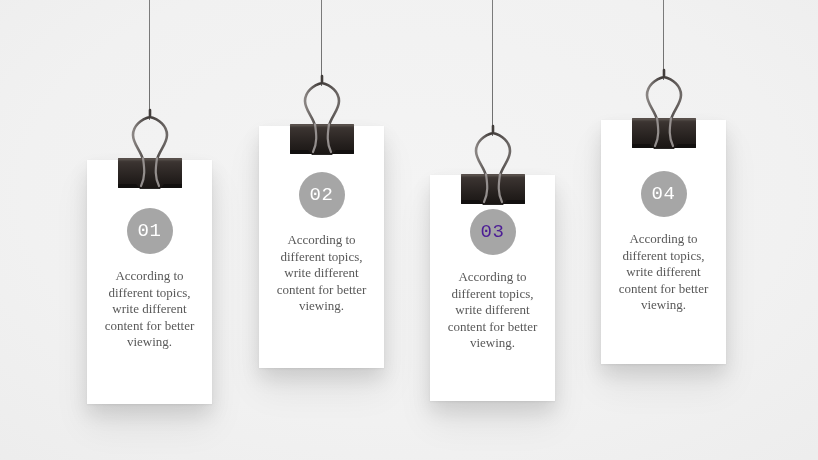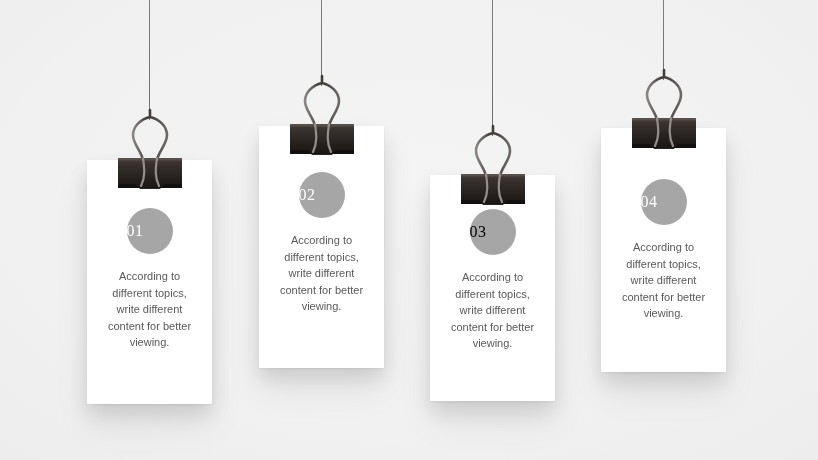--- a/index.html
+++ b/index.html
@@ -55,35 +55,35 @@
   }
 
   .badge {
     width: 46px;
     height: 46px;
     border-radius: 50%;
     background: #a6a6a6;
     margin: 0 auto;
     display: flex;
     align-items: center;
-    justify-content: flex-start;
+    justify-content: center;
     color: #ffffff;
-    font-size: 16px;
+    font-size: 19px;
     letter-spacing: 0.5px;
-    font-family: Liberation Serif, serif;
+    font-family: Liberation Mono, monospace;
   }
 
   .desc {
     margin: 14px auto 0 auto;
     width: 100px;
     text-align: center;
     color: #595959;
-    font-size: 11px;
+    font-size: 13px;
     line-height: 16.5px;
-    font-family: Liberation Sans, sans-serif;
+    font-family: Liberation Serif, serif;
   }
 
   
   .clip {
     position: absolute;
     left: 50%;
     margin-left: -40px;
     width: 80px;
     height: 92px;
     z-index: 4;
@@ -173,21 +173,21 @@
         <path d="M8 76 L26 76 L30 81 L50 81 L54 76 L72 76 L72 80 L8 80 Z" fill="#120f0e" opacity="0.9"></path>
         <path d="M33 50 C34 58 36 68 31 78 M47 50 C46 58 44 68 49 78" fill="none" stroke="#9a9593" stroke-width="2.2" stroke-linecap="round" opacity="0.95"></path>
       </svg>
     </div>
   </div>
 
   <div class="hanger" id="hanger-3" style="left: 430px;">
     <div class="string" style="height: 136px; background: linear-gradient(rgb(125, 125, 125), rgb(110, 110, 110));"></div>
 
     <div class="card" style="top: 175px; height: 226px; background: rgb(255, 255, 255);">
-      <div class="badge" style="margin-top: 34px; background: rgb(166, 166, 166); color: #000000;">
+      <div class="badge" style="margin-top: 34px; background: rgb(166, 166, 166); color: #4c1d95;">
         <span>03</span>
       </div>
       <div class="desc" style="color: rgb(89, 89, 89);">According to different topics, write different content for better viewing.</div>
     </div>
 
     <div class="clip" style="top: 124px;">
       <svg viewBox="0 0 80 92" width="80" height="92" aria-hidden="true">
         <defs>
           <linearGradient id="clipBody3" x1="0" y1="0" x2="0" y2="1">
             <stop offset="0%" stop-color="#4a423f"></stop>
@@ -207,21 +207,21 @@
         <rect x="8" y="50" width="64" height="2.4" fill="#5b524e" opacity="0.85"></rect>
         <path d="M8 76 L26 76 L30 81 L50 81 L54 76 L72 76 L72 80 L8 80 Z" fill="#120f0e" opacity="0.9"></path>
         <path d="M33 50 C34 58 36 68 31 78 M47 50 C46 58 44 68 49 78" fill="none" stroke="#9a9593" stroke-width="2.2" stroke-linecap="round" opacity="0.95"></path>
       </svg>
     </div>
   </div>
 
   <div class="hanger" id="hanger-4" style="left: 601px;">
     <div class="string" style="height: 80px; background: linear-gradient(rgb(125, 125, 125), rgb(110, 110, 110));"></div>
 
-    <div class="card" style="top: 128px; height: 244px; background: rgb(255, 255, 255);">
+    <div class="card" style="top: 120px; height: 244px; background: rgb(255, 255, 255);">
       <div class="badge" style="margin-top: 51px; background: rgb(166, 166, 166); color: rgb(255, 255, 255);">
         <span>04</span>
       </div>
       <div class="desc" style="color: rgb(89, 89, 89);">According to different topics, write different content for better viewing.</div>
     </div>
 
     <div class="clip" style="top: 68px;">
       <svg viewBox="0 0 80 92" width="80" height="92" aria-hidden="true">
         <defs>
           <linearGradient id="clipBody4" x1="0" y1="0" x2="0" y2="1">

